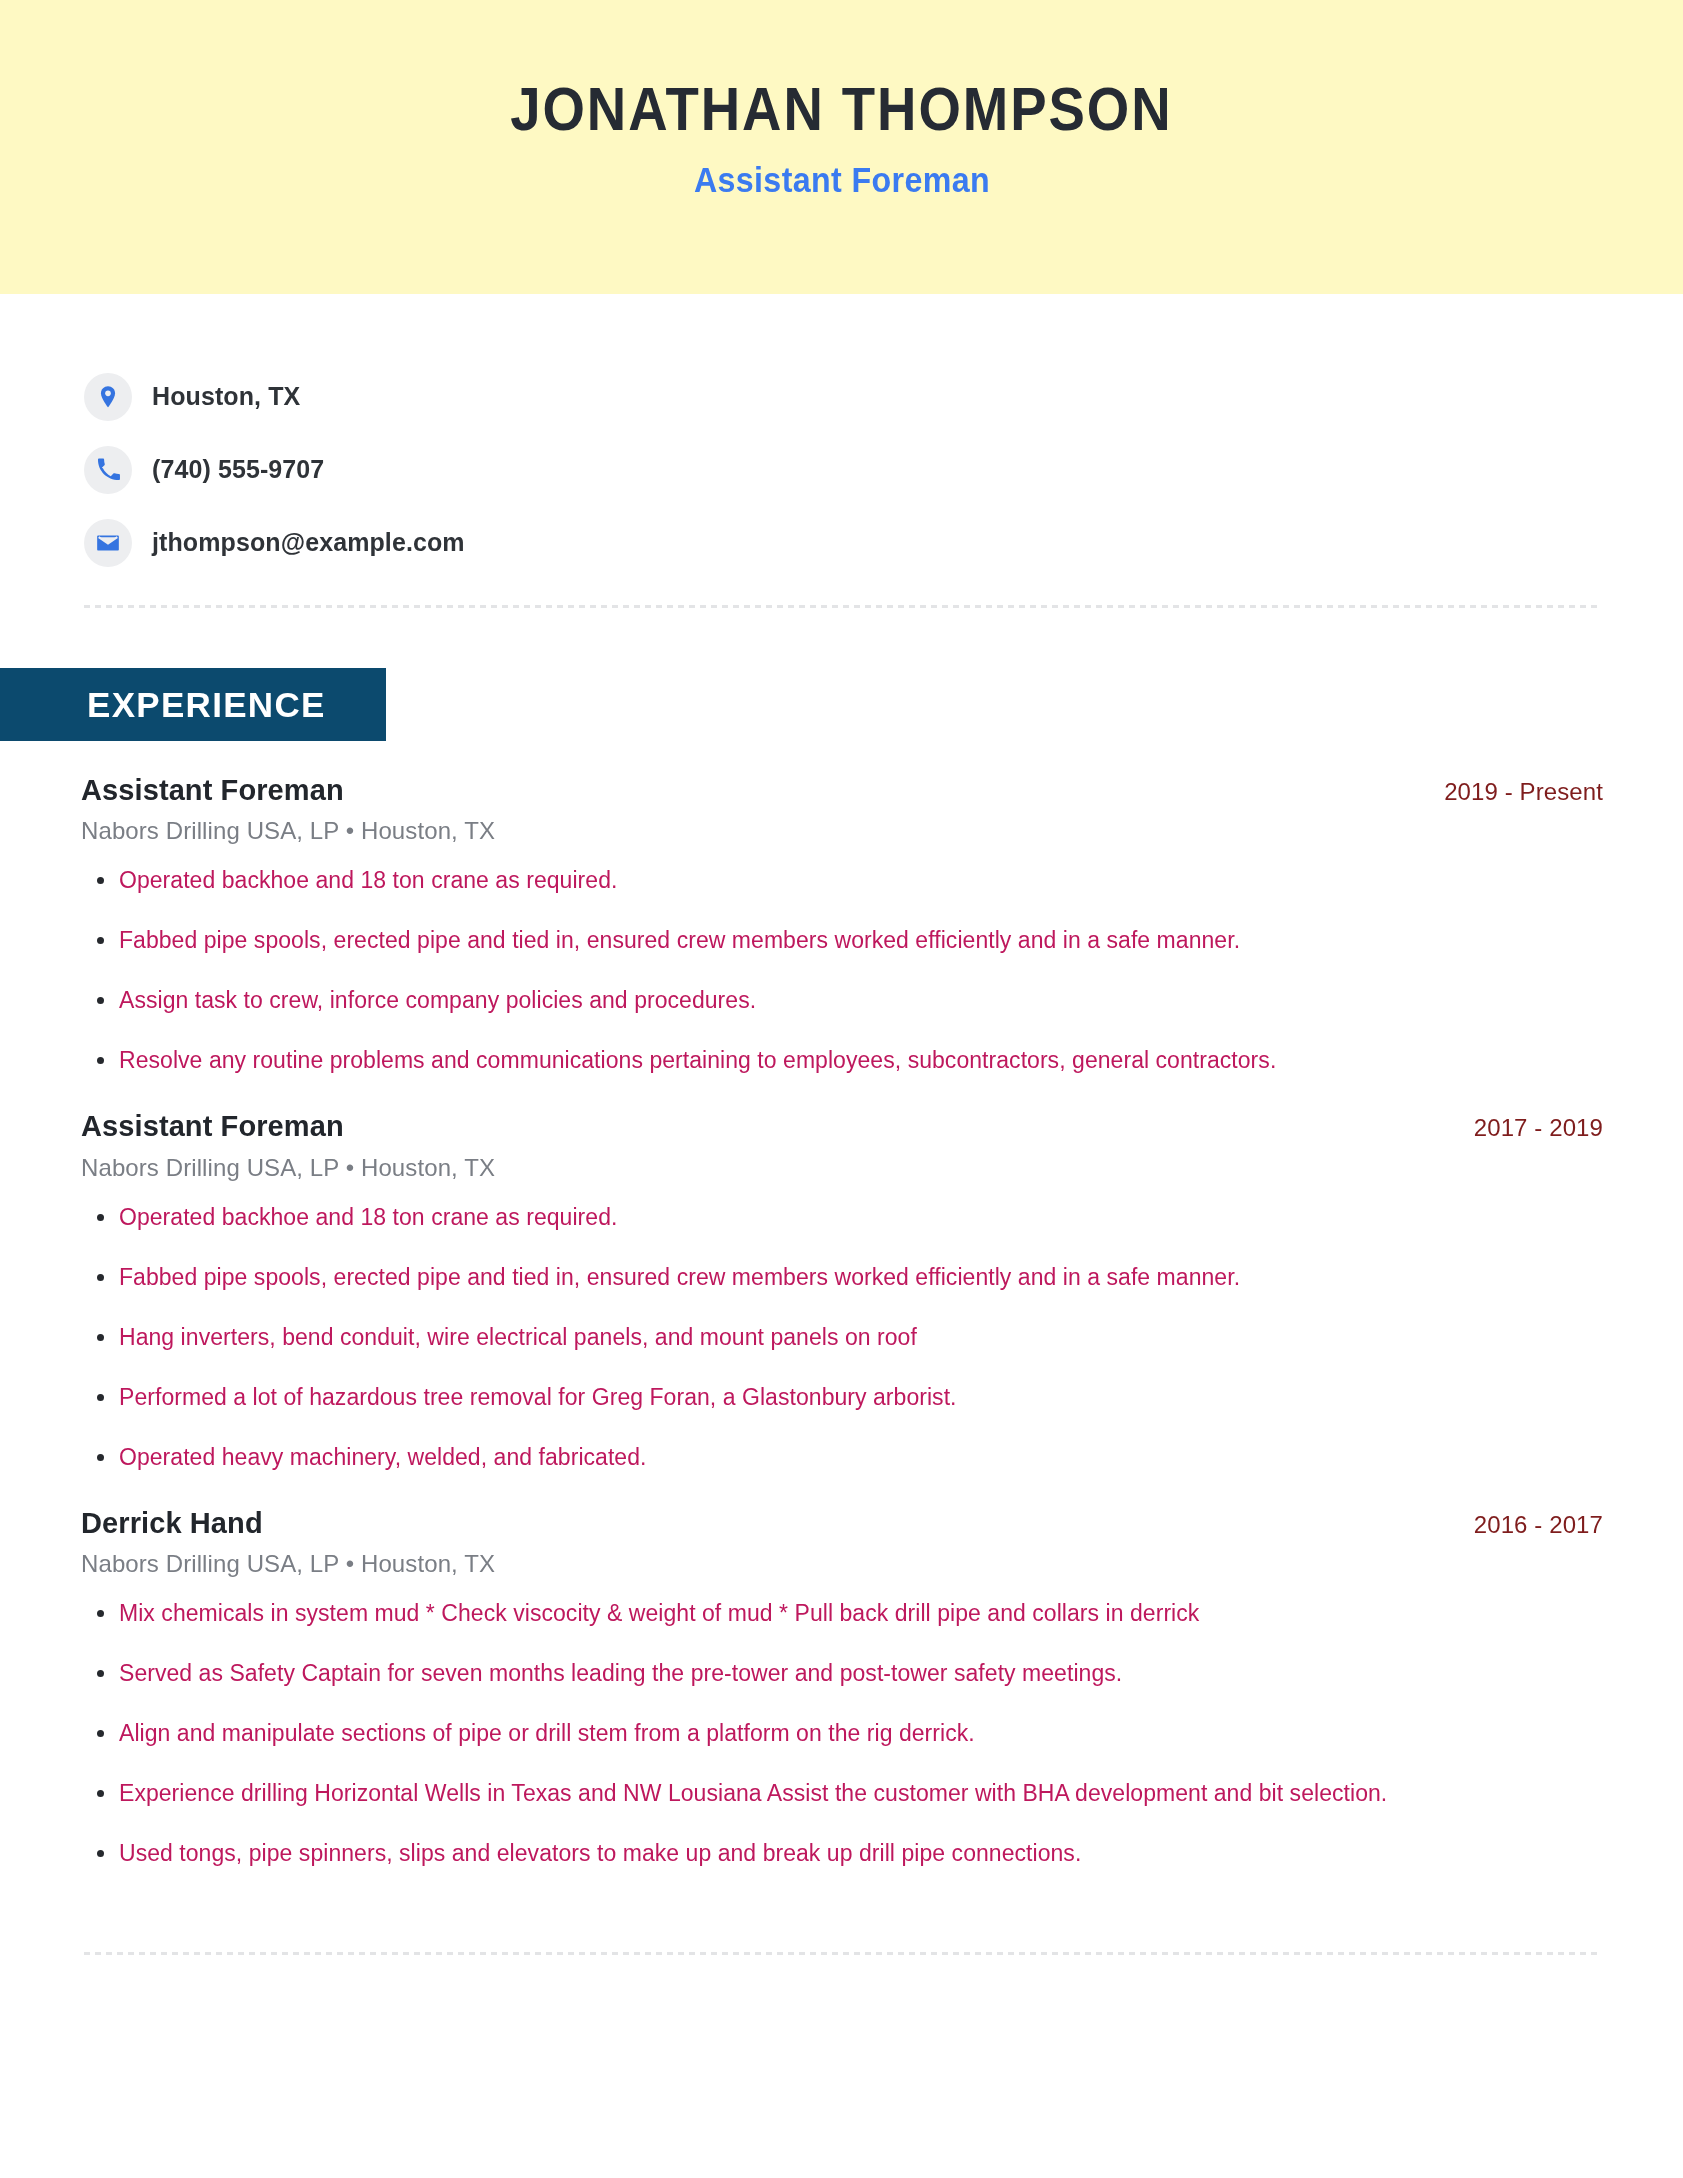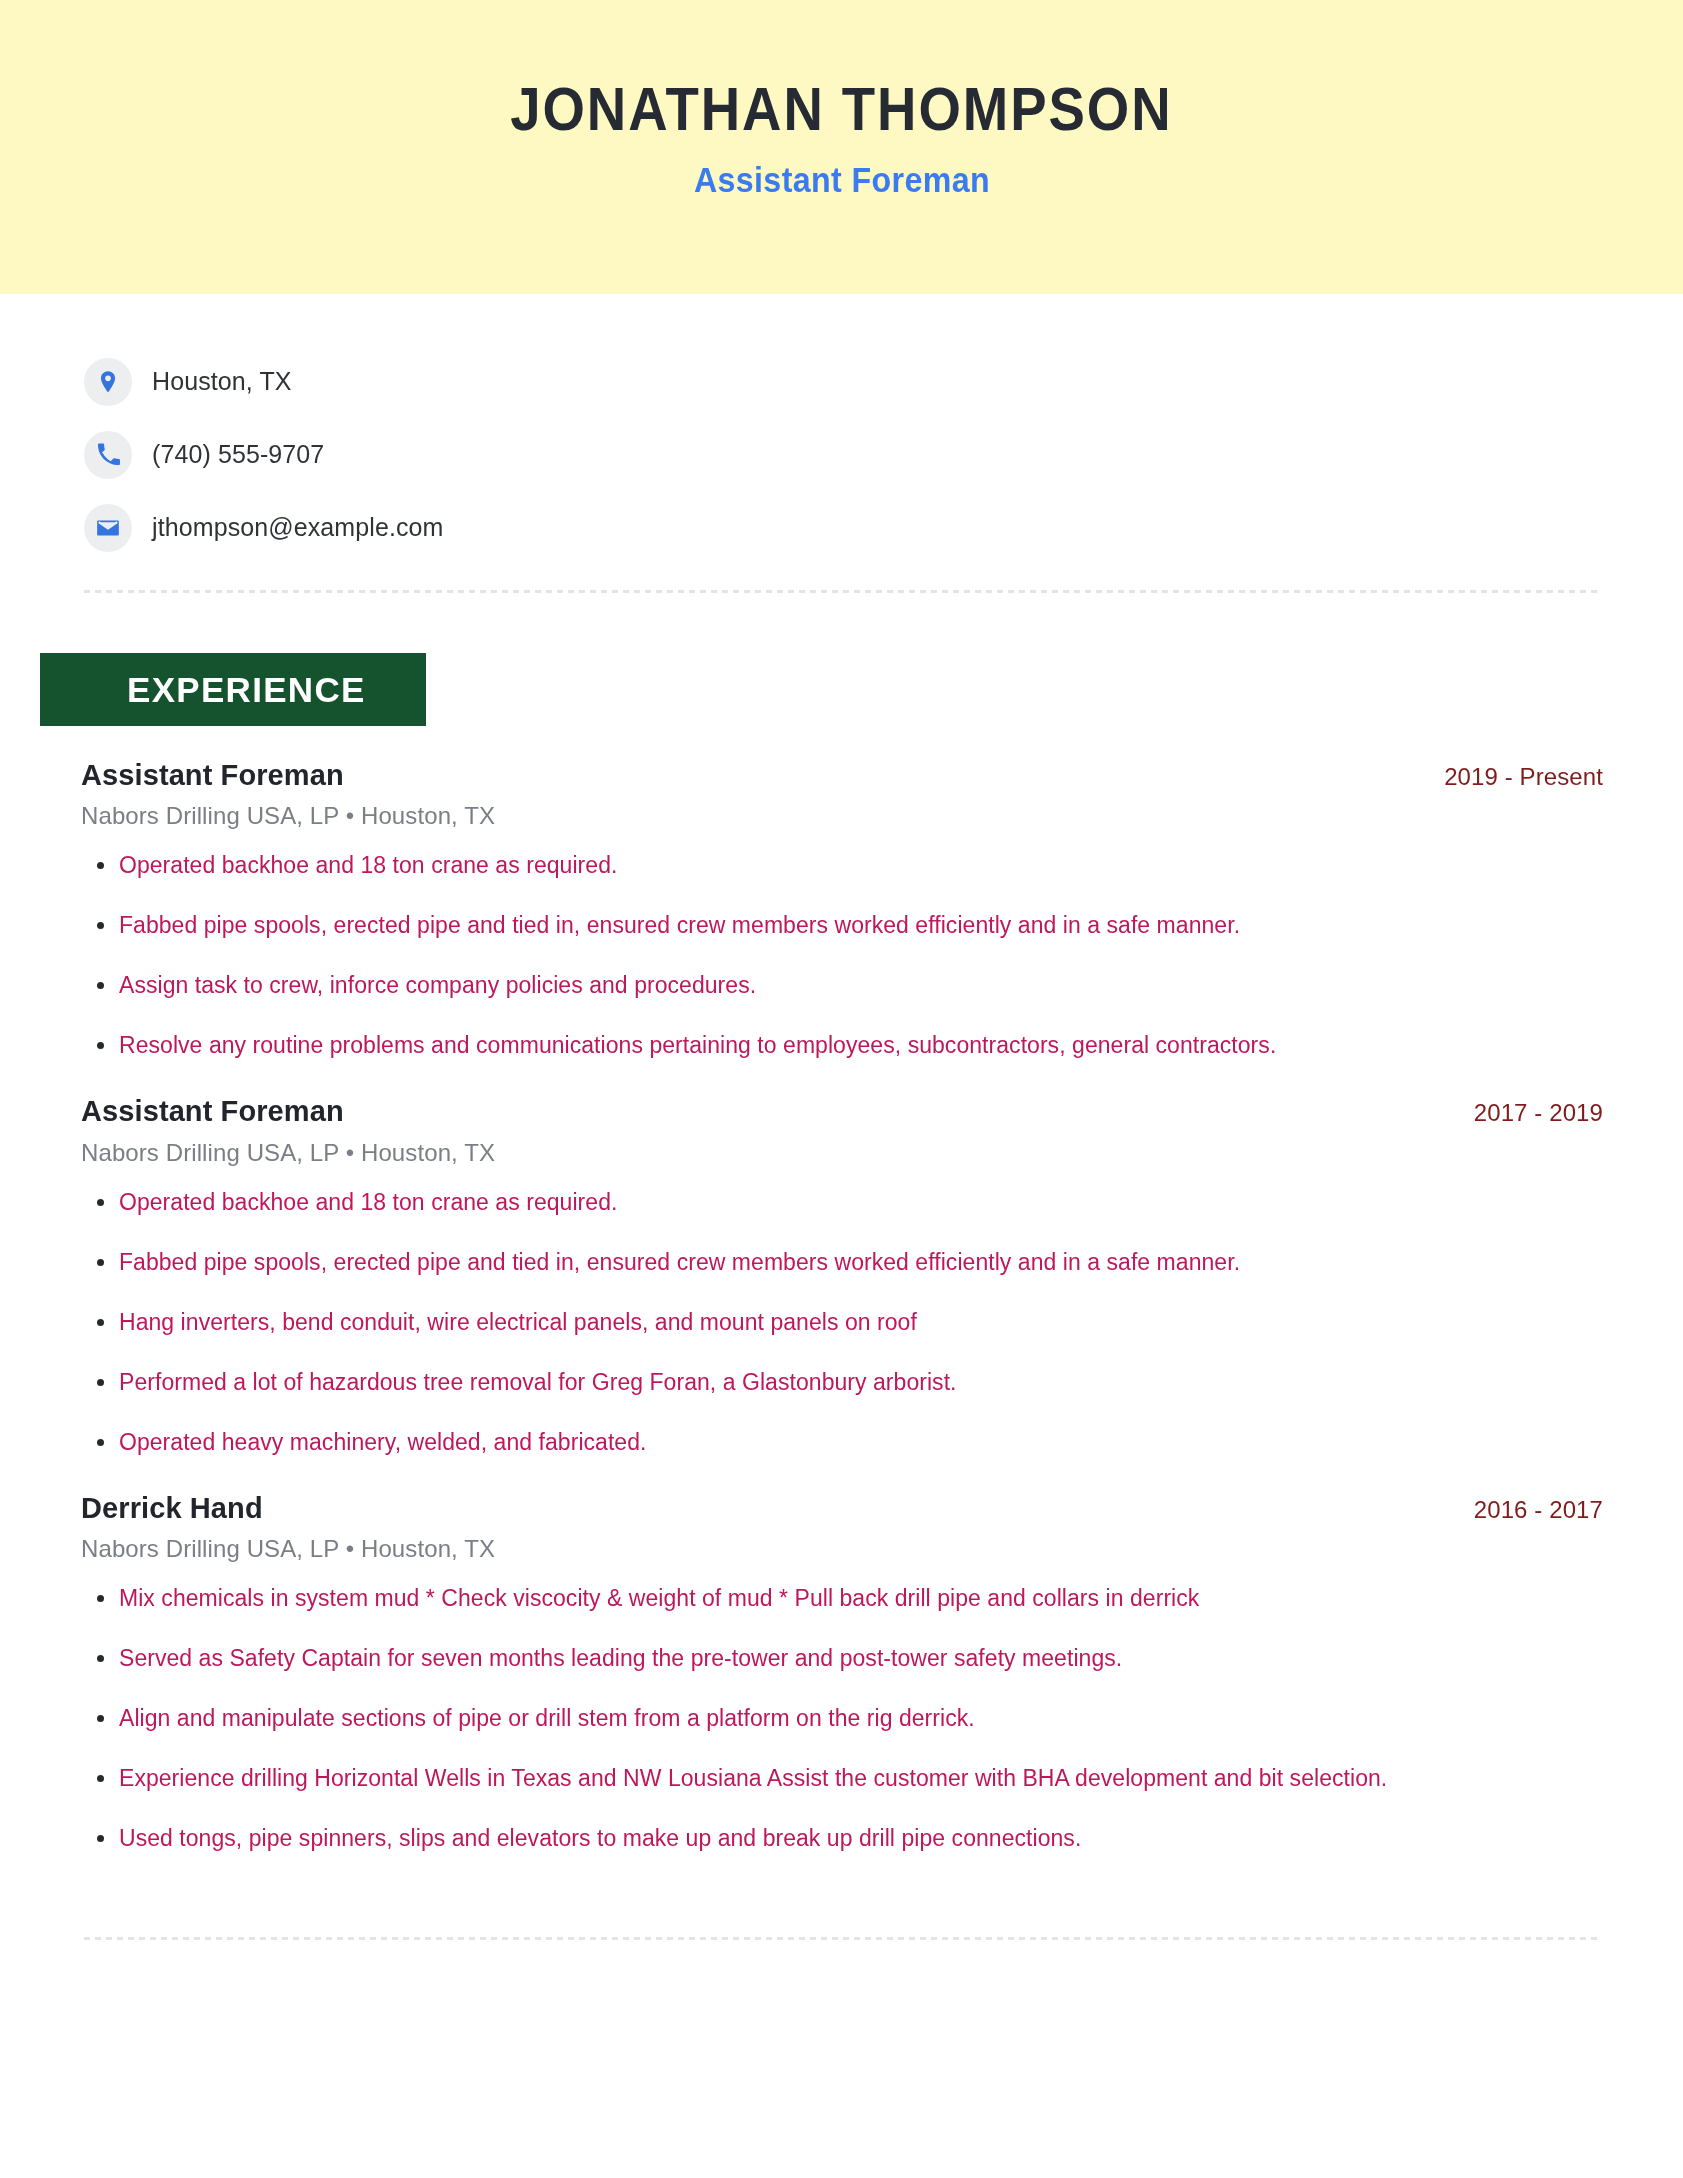--- a/index.html
+++ b/index.html
@@ -45,21 +45,22 @@
     font-weight:700;
     color:#3b7bf0;
     letter-spacing:0.4px;
     transform:scaleX(0.92);
     transform-origin:center;
     white-space:nowrap;
   }
 
   
   .contact-block {
-    padding:51px 0 0 84px;
+    padding:66px 0 0 84px;
+    font-weight:bold;
   }
   .contact-row {
     display:flex;
     align-items:center;
     height:73px;
   }
   .contact-icon {
     width:48px;
     height:48px;
     min-width:48px;
@@ -88,25 +89,24 @@
     background-repeat:repeat-x;
   }
   .divider-top { margin-top:26px; }
   .divider-bottom { margin-top:83px; }
 
   
   .section-banner {
     margin-top:60px;
     width:386px;
     height:73px;
-    background:#14532d;
+    background:#0c4a6e;
     display:flex;
     align-items:center;
     padding-left:87px;
-    margin-left:40px;
   }
   .section-banner-label {
     color:#ffffff;
     font-size:35px;
     font-weight:700;
     letter-spacing:1.3px;
     text-transform:uppercase;
     line-height:1;
   }
 

